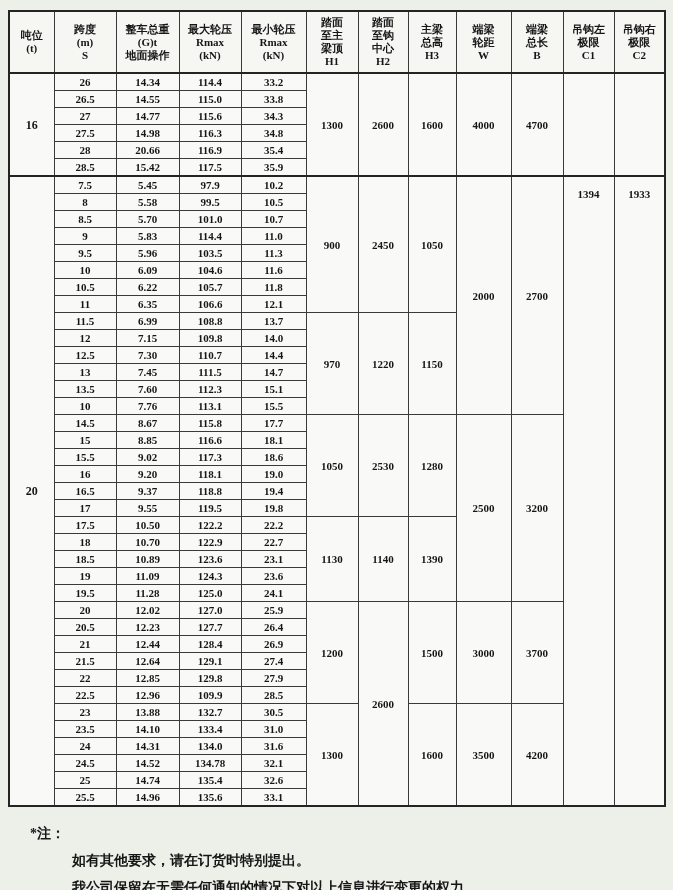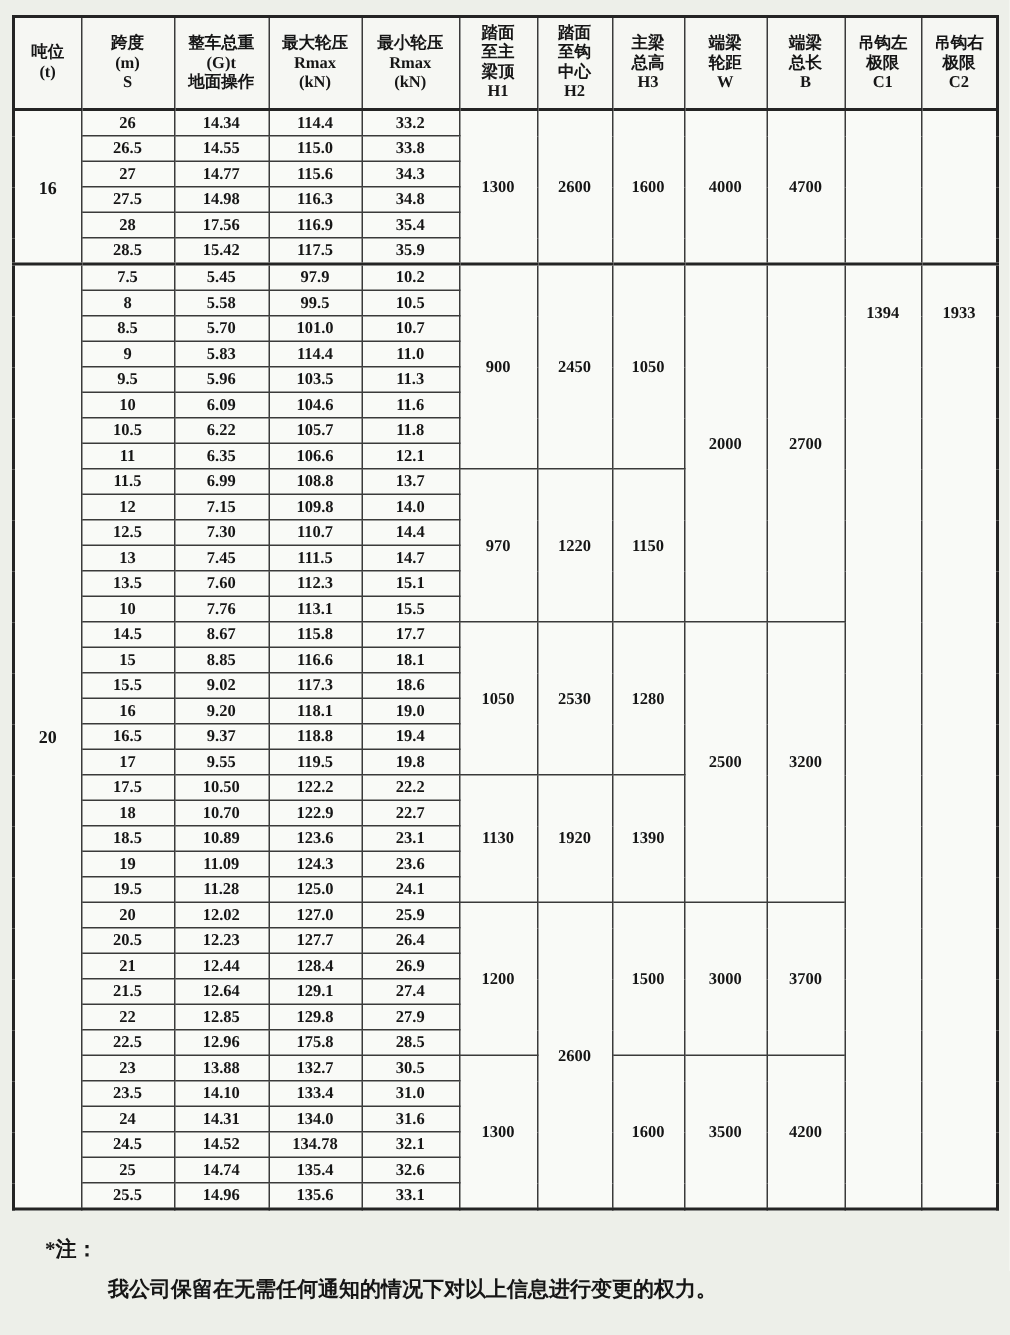--- a/index.html
+++ b/index.html
@@ -35,21 +35,21 @@
     background:#f6f7f3;
   }
   tbody td{
     height:16px;
     font-size:11px;
     line-height:12px;
   }
   table{border:2px solid #242424;}
   td.tonnage{font-size:12px;}
   tr.section-start td{border-top:2px solid #242424;}
-  td.top{vertical-align:top;padding-top:26px;}
+  td.top{vertical-align:top;padding-top:11px;}
   .notes{
     position:absolute;
     top:820px;left:30px;
     font-size:14px;
     line-height:27px;
     font-weight:600;
     font-family:"Liberation Serif","DejaVu Sans",serif;
   }
   .note-row{display:flex;}
   .note-label{width:42px;flex:0 0 auto;}
@@ -167,21 +167,21 @@
           <td>34.3</td>
         </tr>
         <tr>
           <td>27.5</td>
           <td>14.98</td>
           <td>116.3</td>
           <td>34.8</td>
         </tr>
         <tr>
           <td>28</td>
-          <td>17.56</td>
+          <td>20.66</td>
           <td>116.9</td>
           <td>35.4</td>
         </tr>
         <tr>
           <td>28.5</td>
           <td>15.42</td>
           <td>117.5</td>
           <td>35.9</td>
         </tr>
         <tr class="section-start">
@@ -319,21 +319,21 @@
           <td>9.55</td>
           <td>119.5</td>
           <td>19.8</td>
         </tr>
         <tr>
           <td>17.5</td>
           <td>10.50</td>
           <td>122.2</td>
           <td>22.2</td>
           <td rowspan="5">1130</td>
-          <td rowspan="5">1920</td>
+          <td rowspan="5">1140</td>
           <td rowspan="5">1390</td>
         </tr>
         <tr>
           <td>18</td>
           <td>10.70</td>
           <td>122.9</td>
           <td>22.7</td>
         </tr>
         <tr>
           <td>18.5</td>
@@ -384,21 +384,21 @@
         </tr>
         <tr>
           <td>22</td>
           <td>12.85</td>
           <td>129.8</td>
           <td>27.9</td>
         </tr>
         <tr>
           <td>22.5</td>
           <td>12.96</td>
-          <td>175.8</td>
+          <td>109.9</td>
           <td>28.5</td>
         </tr>
         <tr>
           <td>23</td>
           <td>13.88</td>
           <td>132.7</td>
           <td>30.5</td>
           <td rowspan="6">1300</td>
           <td rowspan="6">1600</td>
           <td rowspan="6">3500</td>
@@ -437,15 +437,19 @@
       </tbody>
   </table>
 </div>
 
 <div class="notes">
   <div class="note-row">
     <span class="note-label">*注：</span>
   </div>
   <div class="note-row">
     <span class="note-indent"></span>
+    <span>如有其他要求，请在订货时特别提出。</span>
+  </div>
+  <div class="note-row">
+    <span class="note-indent"></span>
     <span>我公司保留在无需任何通知的情况下对以上信息进行变更的权力。</span>
   </div>
 </div>
 
 </body></html>

